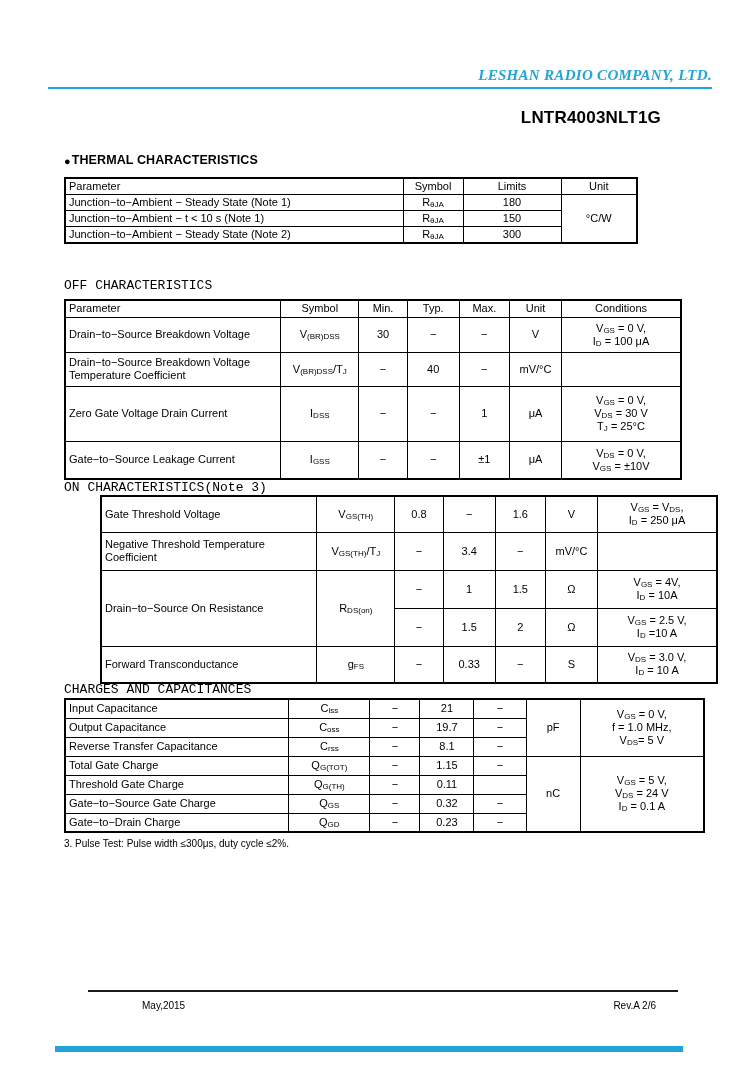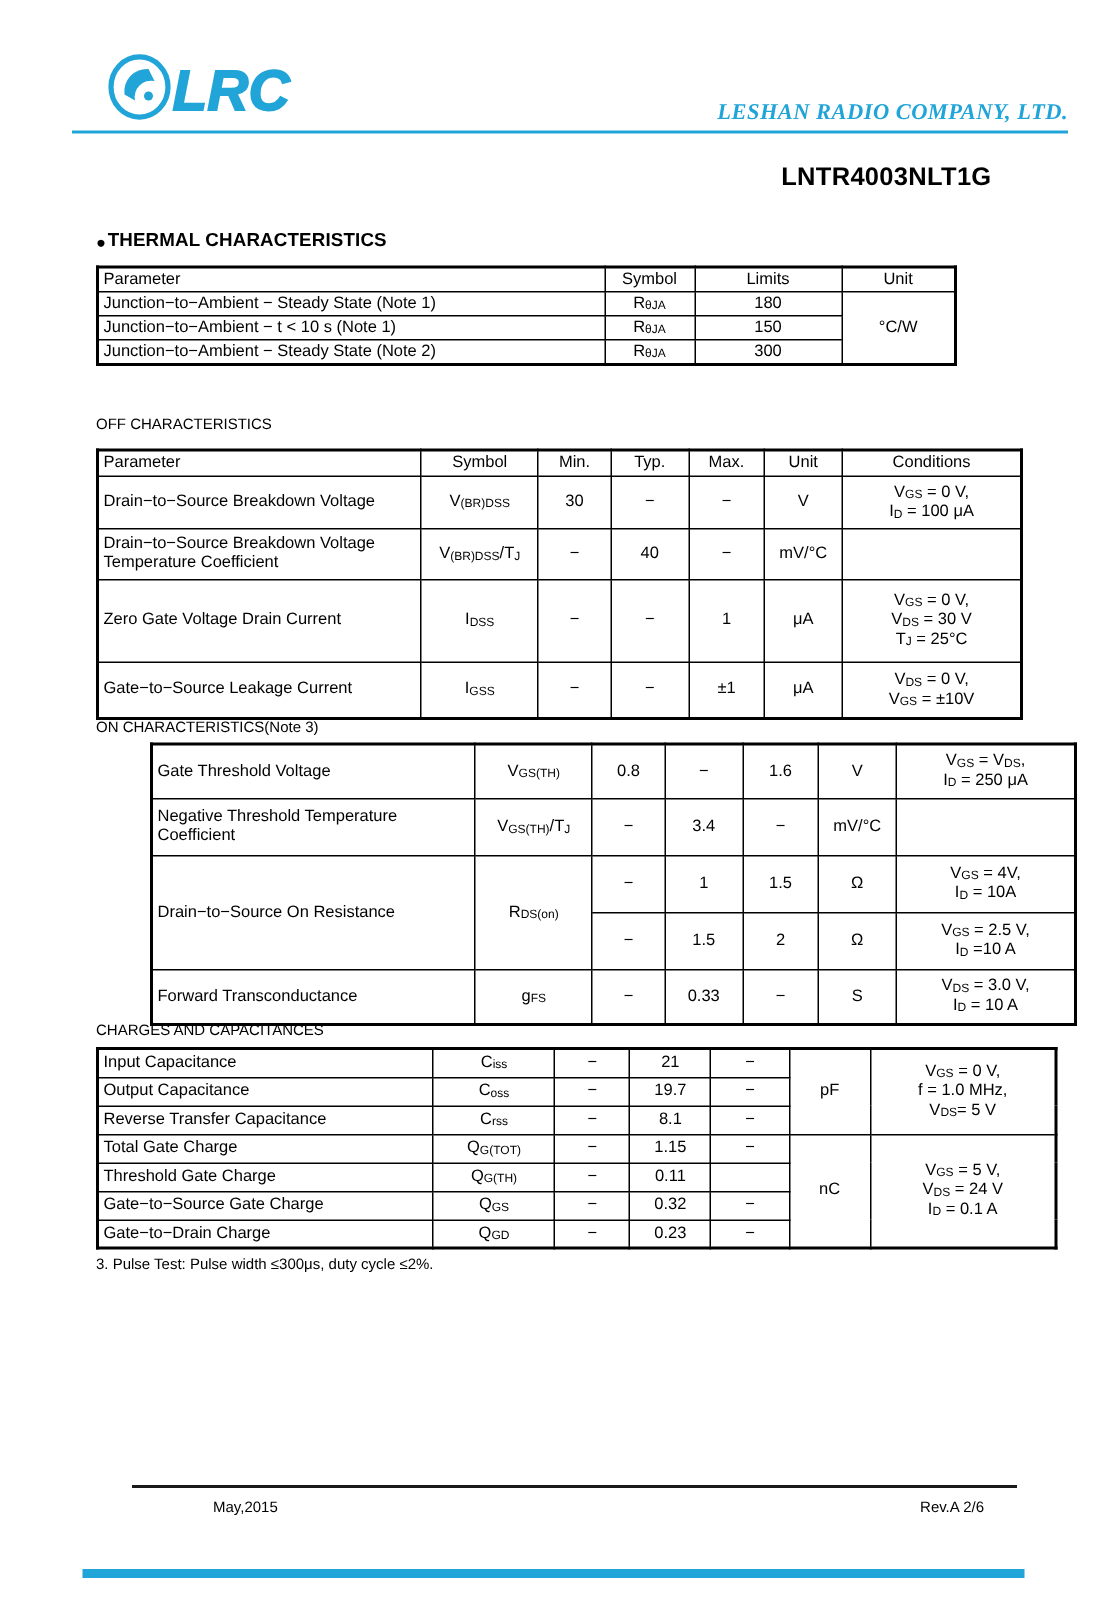--- a/index.html
+++ b/index.html
@@ -3,48 +3,40 @@
 <meta charset="utf-8">
 <style>
   :root { --accent:#21a5d8; }
   html,body{margin:0;padding:0;background:#fff;}
   .page{position:relative;width:736px;height:1065px;background:#fff;color:#000;
         font-family:"Liberation Sans",sans-serif;overflow:hidden;}
   .abs{position:absolute;}
   .sb{font-size:8px;position:relative;top:1px;}
   .sec-title{font-size:12.5px;font-weight:bold;letter-spacing:0.1px;white-space:nowrap;}
   .bullet{font-size:11px;vertical-align:-1px;margin-right:1px;}
-  .sub-label{font-size:10px;white-space:nowrap;}
+  .sub-label{font-size:13px;white-space:nowrap;font-family:Liberation Mono, monospace;}
   .company{font-family:"Liberation Serif",serif;font-style:italic;font-weight:bold;
            font-size:15px;color:var(--accent);white-space:nowrap;letter-spacing:0.3px;}
   .header-rule{background:var(--accent);height:2px;}
   .part{font-size:17px;font-weight:bold;letter-spacing:0.2px;white-space:nowrap;}
   table.tbl{position:absolute;border-collapse:collapse;table-layout:fixed;
             border:2px solid #000;background:#fff;}
   .tbl td{border:1px solid #000;font-size:11px;line-height:1.18;padding:0 2px;
           text-align:center;vertical-align:middle;overflow:hidden;}
   .tbl td.param{text-align:left;padding-left:3px;}
   .footnote{font-size:10px;white-space:nowrap;}
   .footer-rule{background:#1a1a1a;height:2px;}
   .footer-text{font-size:10px;white-space:nowrap;padding-left:48px;}
   .bottombar{background:var(--accent);}
 </style>
 </head>
 <body>
 
 <div class="page">
 
-  <div class="abs" style="left:70px;top:34px;">
-    <svg width="140" height="50" viewBox="0 0 140 50">
-      <ellipse cx="23" cy="24" rx="19" ry="20" fill="none" style="stroke:var(--accent)" stroke-width="3.5"></ellipse>
-      <path d="M13 29 A 15 15 0 0 1 29 12 L 33 20 A 11 11 0 0 0 20 33 Z" style="fill:var(--accent)"></path>
-      <circle cx="29" cy="30" r="3" style="fill:var(--accent)"></circle>
-      <text x="45" y="39" font-size="38" font-weight="bold" font-style="italic" font-family="Liberation Sans, sans-serif" style="fill:var(--accent);stroke:var(--accent)" stroke-width="1.2">LRC</text>
-    </svg>
-  </div>
   <div class="abs company" style="right:24px;top:67px;">LESHAN RADIO COMPANY, LTD.</div>
   <div class="abs header-rule" style="left:48px;width:664px;top:87px;"></div>
   <div class="abs part" style="right:75px;top:108px;">LNTR4003NLT1G</div>
 
   <div class="abs sec-title" style="left:64px;top:153px;">
     <span class="bullet">●</span><span>THERMAL CHARACTERISTICS</span>
   </div>
 
   <table class="tbl" style="left:64px;top:177px;width:572px;">
     <colgroup>

